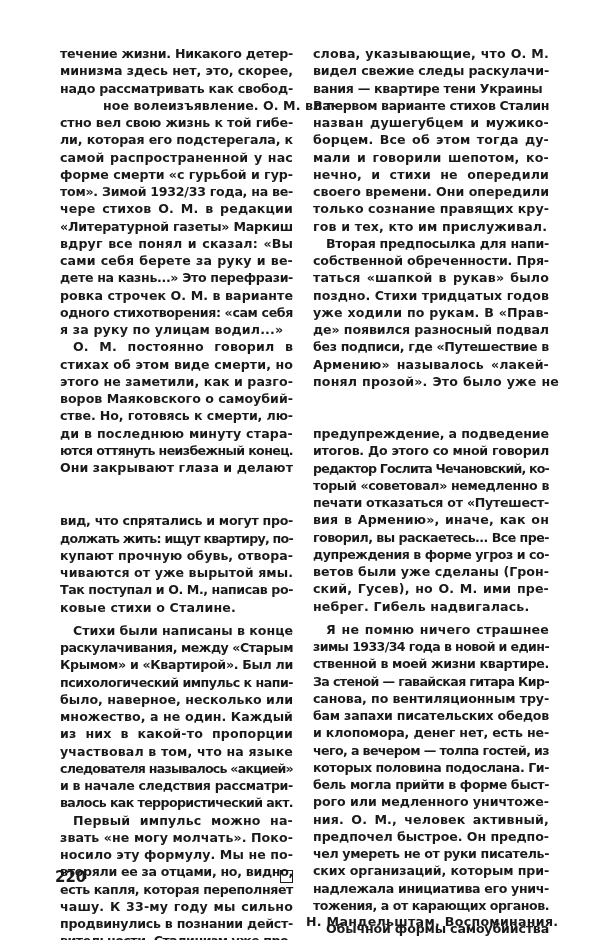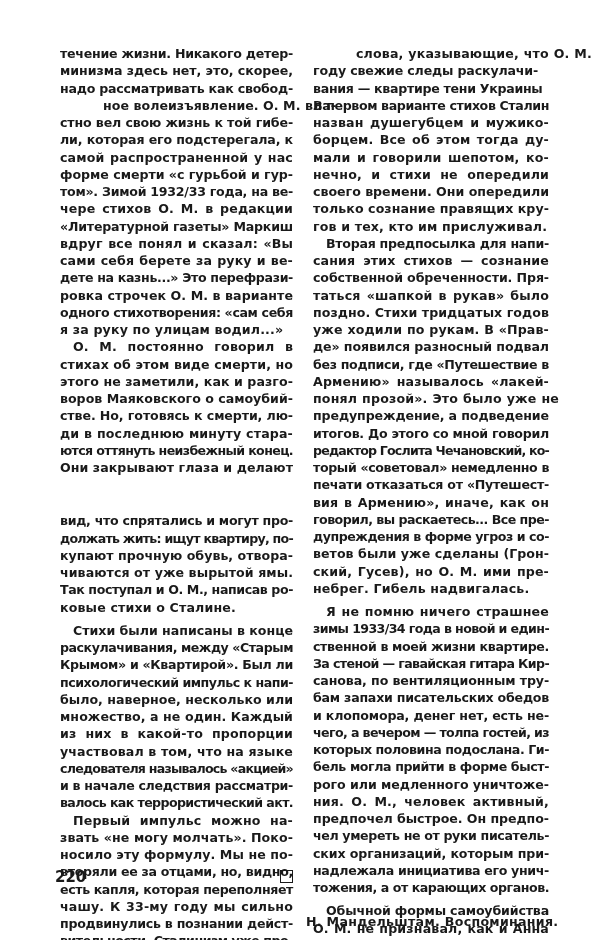--- a/index.html
+++ b/index.html
@@ -75,42 +75,41 @@
     <span class="line indent" style="word-spacing: 5.00521px; text-align-last: left;">Первый импульс можно на-</span>
     <span class="line" style="letter-spacing: 0.0723958px; text-align-last: left;">звать «не могу молчать». Поко-</span>
     <span class="line" style="letter-spacing: 0.0670259px; text-align-last: left;">носило эту формулу. Мы не по-</span>
     <span class="line" style="letter-spacing: -0.307031px; text-align-last: left;">вторяли ее за отцами, но, видно,</span>
     <span class="line" style="letter-spacing: -0.387802px; text-align-last: left;">есть капля, которая переполняет</span>
     <span class="line" style="word-spacing: 1.1375px; text-align-last: left;">чашу. К 33-му году мы сильно</span>
     <span class="line" style="letter-spacing: -0.253125px; text-align-last: left;">продвинулись в познании дейст-</span>
     <span class="line" style="letter-spacing: -0.478024px; text-align-last: left;">вительности. Сталинизм уже про-</span>
   </div>
 <div id="col-right" class="col">
-    <span class="line" style="word-spacing: 0.339844px; text-align-last: left; margin-left: 43px;">слова, указывающие, что О. М.</span>
-    <span class="line" style="letter-spacing: -0.1625px; text-align-last: left;">году свежие следы раскулачи-</span>
+    <span class="line" style="word-spacing: 0.339844px; text-align-last: left;">слова, указывающие, что О. М.</span>
+    <span class="line" style="letter-spacing: -0.1625px; text-align-last: left;">видел свежие следы раскулачи-</span>
     <span class="line" style="letter-spacing: -0.295043px; text-align-last: left;">вания — квартире тени Украины</span>
     <span class="line" style="letter-spacing: -0.380242px; text-align-last: left;">В первом варианте стихов Сталин</span>
     <span class="line" style="word-spacing: 1.97917px; text-align-last: left;">назван душегубцем и мужико-</span>
     <span class="line" style="word-spacing: 1.74687px; text-align-last: left;">борцем. Все об этом тогда ду-</span>
     <span class="line" style="word-spacing: 2.03125px; text-align-last: left;">мали и говорили шепотом, ко-</span>
     <span class="line" style="word-spacing: 4.82031px; text-align-last: left;">нечно, и стихи не опередили</span>
     <span class="line" style="letter-spacing: -0.0143319px; text-align-last: left;">своего времени. Они опередили</span>
     <span class="line" style="letter-spacing: 0.0573276px; text-align-last: left;">только сознание правящих кру-</span>
     <span class="line last">гов и тех, кто им прислуживал.</span>
     <span class="line indent" style="letter-spacing: -0.272991px; text-align-last: left;">Вторая предпосылка для напи-</span>
-    <span class="line" style="word-spacing: 3.33594px; text-align-last: left;">сания этих стихов — сознание</span>
     <span class="line" style="letter-spacing: -0.110937px; text-align-last: left;">собственной обреченности. Пря-</span>
     <span class="line" style="word-spacing: 1.625px; text-align-last: left;">таться «шапкой в рукав» было</span>
     <span class="line" style="letter-spacing: 0.0540948px; text-align-last: left;">поздно. Стихи тридцатых годов</span>
     <span class="line" style="word-spacing: 0.1875px; text-align-last: left;">уже ходили по рукам. В «Прав-</span>
     <span class="line" style="letter-spacing: -0.0962284px; text-align-last: left;">де» появился разносный подвал</span>
     <span class="line" style="letter-spacing: -0.332863px; text-align-last: left;">без подписи, где «Путешествие в</span>
     <span class="line" style="word-spacing: 2.5px; text-align-last: left;">Армению» называлось «лакей-</span>
     <span class="line" style="word-spacing: 0.475px; text-align-last: left;">понял прозой». Это было уже не</span>
-    <span class="line" style="letter-spacing: -0.110045px; text-align-last: left;">предупреждение, а подведение</span>
+    <span class="line" style="letter-spacing: -0.110045px; text-align-last: left; margin-top: 35px;">предупреждение, а подведение</span>
     <span class="line" style="letter-spacing: -0.272363px; text-align-last: left;">итогов. До этого со мной говорил</span>
     <span class="line" style="letter-spacing: -0.816383px; text-align-last: left;">редактор Гослита Чечановский, ко-</span>
     <span class="line" style="letter-spacing: -0.364062px; text-align-last: left;">торый «советовал» немедленно в</span>
     <span class="line" style="letter-spacing: -0.254234px; text-align-last: left;">печати отказаться от «Путешест-</span>
     <span class="line" style="word-spacing: 1.12813px; text-align-last: left;">вия в Армению», иначе, как он</span>
     <span class="line" style="letter-spacing: -0.526011px; text-align-last: left;">говорил, вы раскаетесь... Все пре-</span>
     <span class="line" style="letter-spacing: -0.462399px; text-align-last: left;">дупреждения в форме угроз и со-</span>
     <span class="line" style="letter-spacing: 0.0395474px; text-align-last: left;">ветов были уже сделаны (Грон-</span>
     <span class="line" style="word-spacing: 1.04167px; text-align-last: left;">ский, Гусев), но О. М. ими пре-</span>
     <span class="line last">небрег. Гибель надвигалась.</span>

